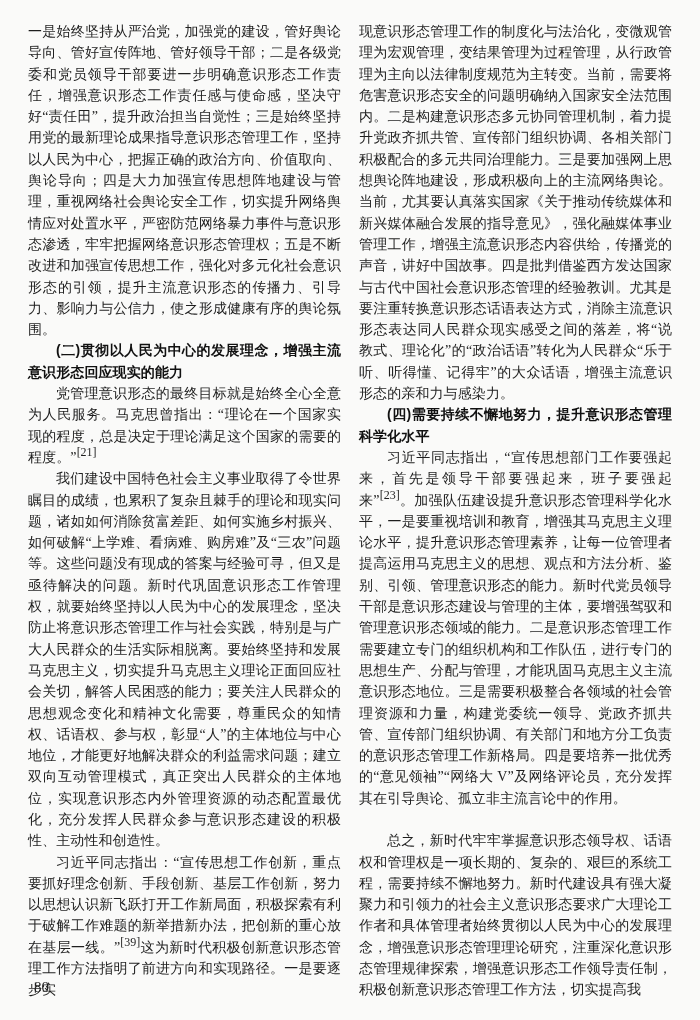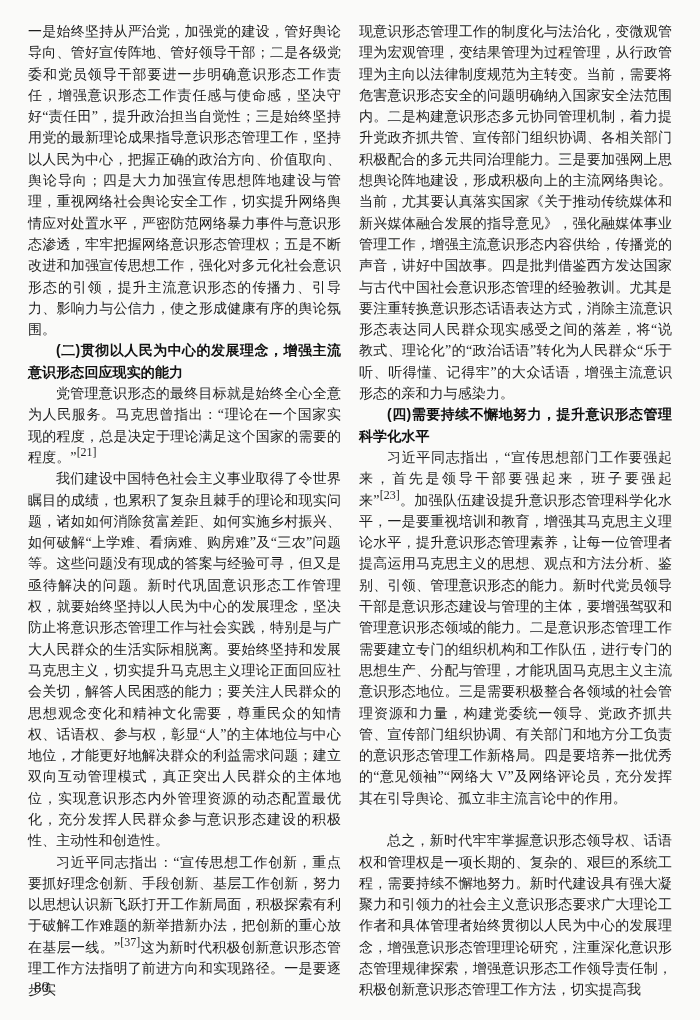--- a/index.html
+++ b/index.html
@@ -65,21 +65,21 @@
 </style>
 </head>
 <body>
 
 <div class="page">
   <div class="col col-left">
       <p class="paragraph">一是始终坚持从严治党，加强党的建设，管好舆论导向、管好宣传阵地、管好领导干部；二是各级党委和党员领导干部要进一步明确意识形态工作责任，增强意识形态工作责任感与使命感，坚决守好“责任田”，提升政治担当自觉性；三是始终坚持用党的最新理论成果指导意识形态管理工作，坚持以人民为中心，把握正确的政治方向、价值取向、舆论导向；四是大力加强宣传思想阵地建设与管理，重视网络社会舆论安全工作，切实提升网络舆情应对处置水平，严密防范网络暴力事件与意识形态渗透，牢牢把握网络意识形态管理权；五是不断改进和加强宣传思想工作，强化对多元化社会意识形态的引领，提升主流意识形态的传播力、引导力、影响力与公信力，使之形成健康有序的舆论氛围。</p>
       <h3 class="heading">(二)贯彻以人民为中心的发展理念，增强主流意识形态回应现实的能力</h3>
       <p class="paragraph indent">党管理意识形态的最终目标就是始终全心全意为人民服务。马克思曾指出：“理论在一个国家实现的程度，总是决定于理论满足这个国家的需要的程度。”<sup>[21]</sup></p>
       <p class="paragraph indent">我们建设中国特色社会主义事业取得了令世界瞩目的成绩，也累积了复杂且棘手的理论和现实问题，诸如如何消除贫富差距、如何实施乡村振兴、如何破解“上学难、看病难、购房难”及“三农”问题等。这些问题没有现成的答案与经验可寻，但又是亟待解决的问题。新时代巩固意识形态工作管理权，就要始终坚持以人民为中心的发展理念，坚决防止将意识形态管理工作与社会实践，特别是与广大人民群众的生活实际相脱离。要始终坚持和发展马克思主义，切实提升马克思主义理论正面回应社会关切，解答人民困惑的能力；要关注人民群众的思想观念变化和精神文化需要，尊重民众的知情权、话语权、参与权，彰显“人”的主体地位与中心地位，才能更好地解决群众的利益需求问题；建立双向互动管理模式，真正突出人民群众的主体地位，实现意识形态内外管理资源的动态配置最优化，充分发挥人民群众参与意识形态建设的积极性、主动性和创造性。</p>
-      <p class="paragraph indent">习近平同志指出：“宣传思想工作创新，重点要抓好理念创新、手段创新、基层工作创新，努力以思想认识新飞跃打开工作新局面，积极探索有利于破解工作难题的新举措新办法，把创新的重心放在基层一线。”<sup>[37]</sup>这为新时代积极创新意识形态管理工作方法指明了前进方向和实现路径。一是要逐步实</p>
+      <p class="paragraph indent">习近平同志指出：“宣传思想工作创新，重点要抓好理念创新、手段创新、基层工作创新，努力以思想认识新飞跃打开工作新局面，积极探索有利于破解工作难题的新举措新办法，把创新的重心放在基层一线。”<sup>[39]</sup>这为新时代积极创新意识形态管理工作方法指明了前进方向和实现路径。一是要逐步实</p>
     </div>
   <div class="col col-right">
       <p class="paragraph">现意识形态管理工作的制度化与法治化，变微观管理为宏观管理，变结果管理为过程管理，从行政管理为主向以法律制度规范为主转变。当前，需要将危害意识形态安全的问题明确纳入国家安全法范围内。二是构建意识形态多元协同管理机制，着力提升党政齐抓共管、宣传部门组织协调、各相关部门积极配合的多元共同治理能力。三是要加强网上思想舆论阵地建设，形成积极向上的主流网络舆论。当前，尤其要认真落实国家《关于推动传统媒体和新兴媒体融合发展的指导意见》，强化融媒体事业管理工作，增强主流意识形态内容供给，传播党的声音，讲好中国故事。四是批判借鉴西方发达国家与古代中国社会意识形态管理的经验教训。尤其是要注重转换意识形态话语表达方式，消除主流意识形态表达同人民群众现实感受之间的落差，将“说教式、理论化”的“政治话语”转化为人民群众“乐于听、听得懂、记得牢”的大众话语，增强主流意识形态的亲和力与感染力。</p>
       <h3 class="heading">(四)需要持续不懈地努力，提升意识形态管理科学化水平</h3>
       <p class="paragraph indent">习近平同志指出，“宣传思想部门工作要强起来，首先是领导干部要强起来，班子要强起来”<sup>[23]</sup>。加强队伍建设提升意识形态管理科学化水平，一是要重视培训和教育，增强其马克思主义理论水平，提升意识形态管理素养，让每一位管理者提高运用马克思主义的思想、观点和方法分析、鉴别、引领、管理意识形态的能力。新时代党员领导干部是意识形态建设与管理的主体，要增强驾驭和管理意识形态领域的能力。二是意识形态管理工作需要建立专门的组织机构和工作队伍，进行专门的思想生产、分配与管理，才能巩固马克思主义主流意识形态地位。三是需要积极整合各领域的社会管理资源和力量，构建党委统一领导、党政齐抓共管、宣传部门组织协调、有关部门和地方分工负责的意识形态管理工作新格局。四是要培养一批优秀的“意见领袖”“网络大 V”及网络评论员，充分发挥其在引导舆论、孤立非主流言论中的作用。</p>
       <div class="spacer"></div>
       <p class="paragraph indent">总之，新时代牢牢掌握意识形态领导权、话语权和管理权是一项长期的、复杂的、艰巨的系统工程，需要持续不懈地努力。新时代建设具有强大凝聚力和引领力的社会主义意识形态要求广大理论工作者和具体管理者始终贯彻以人民为中心的发展理念，增强意识形态管理理论研究，注重深化意识形态管理规律探索，增强意识形态工作领导责任制，积极创新意识形态管理工作方法，切实提高我</p>
     </div>
   <div class="page-number">80</div>
 </div>

